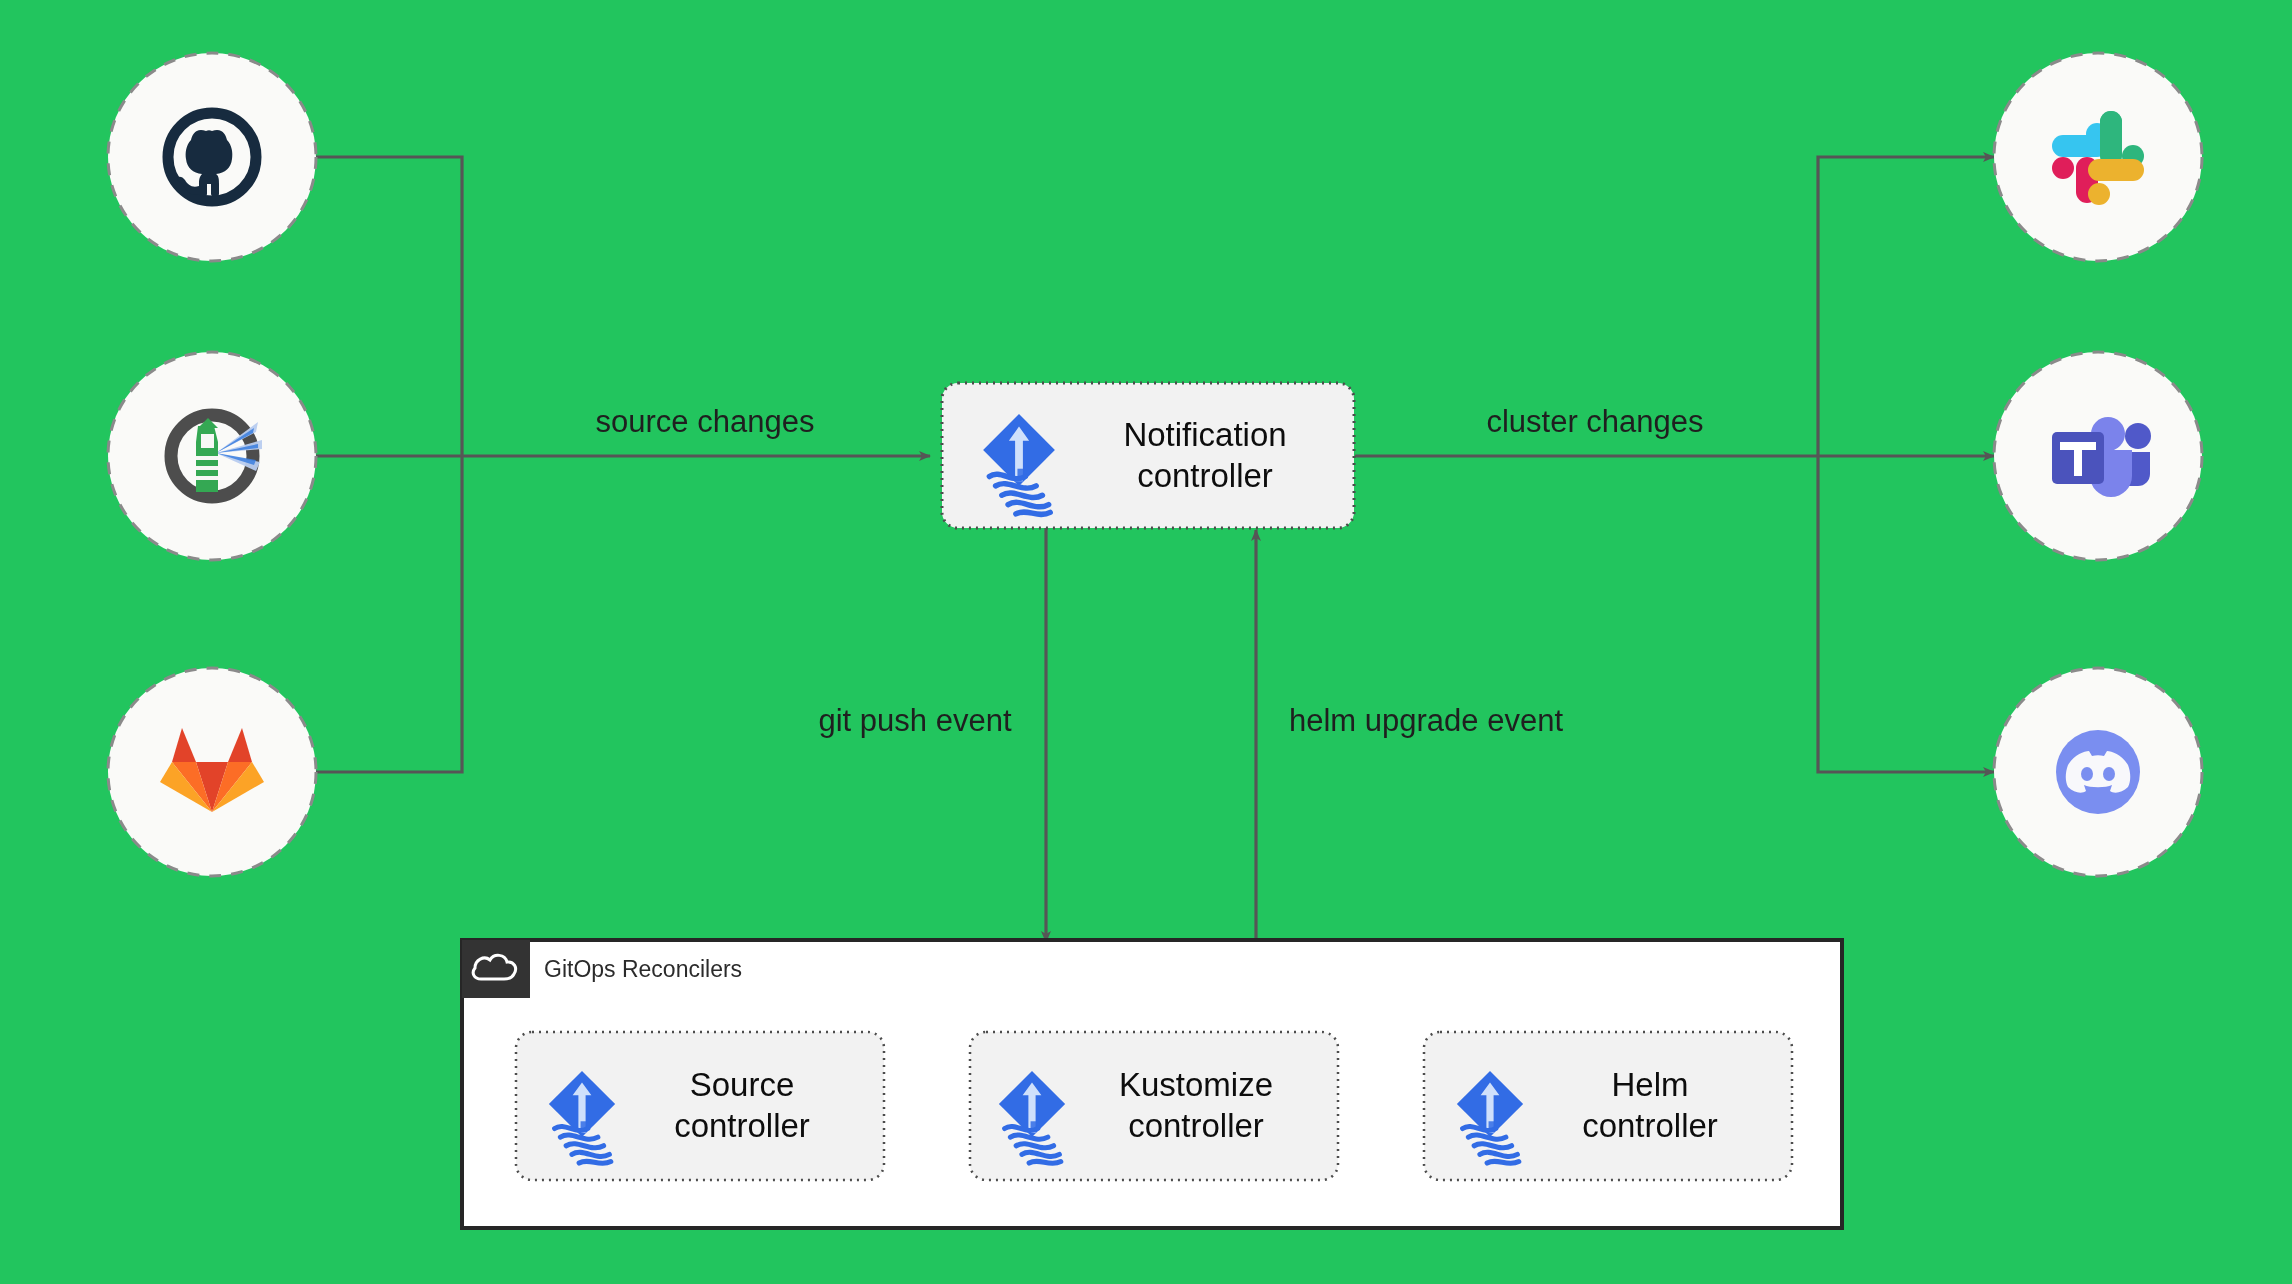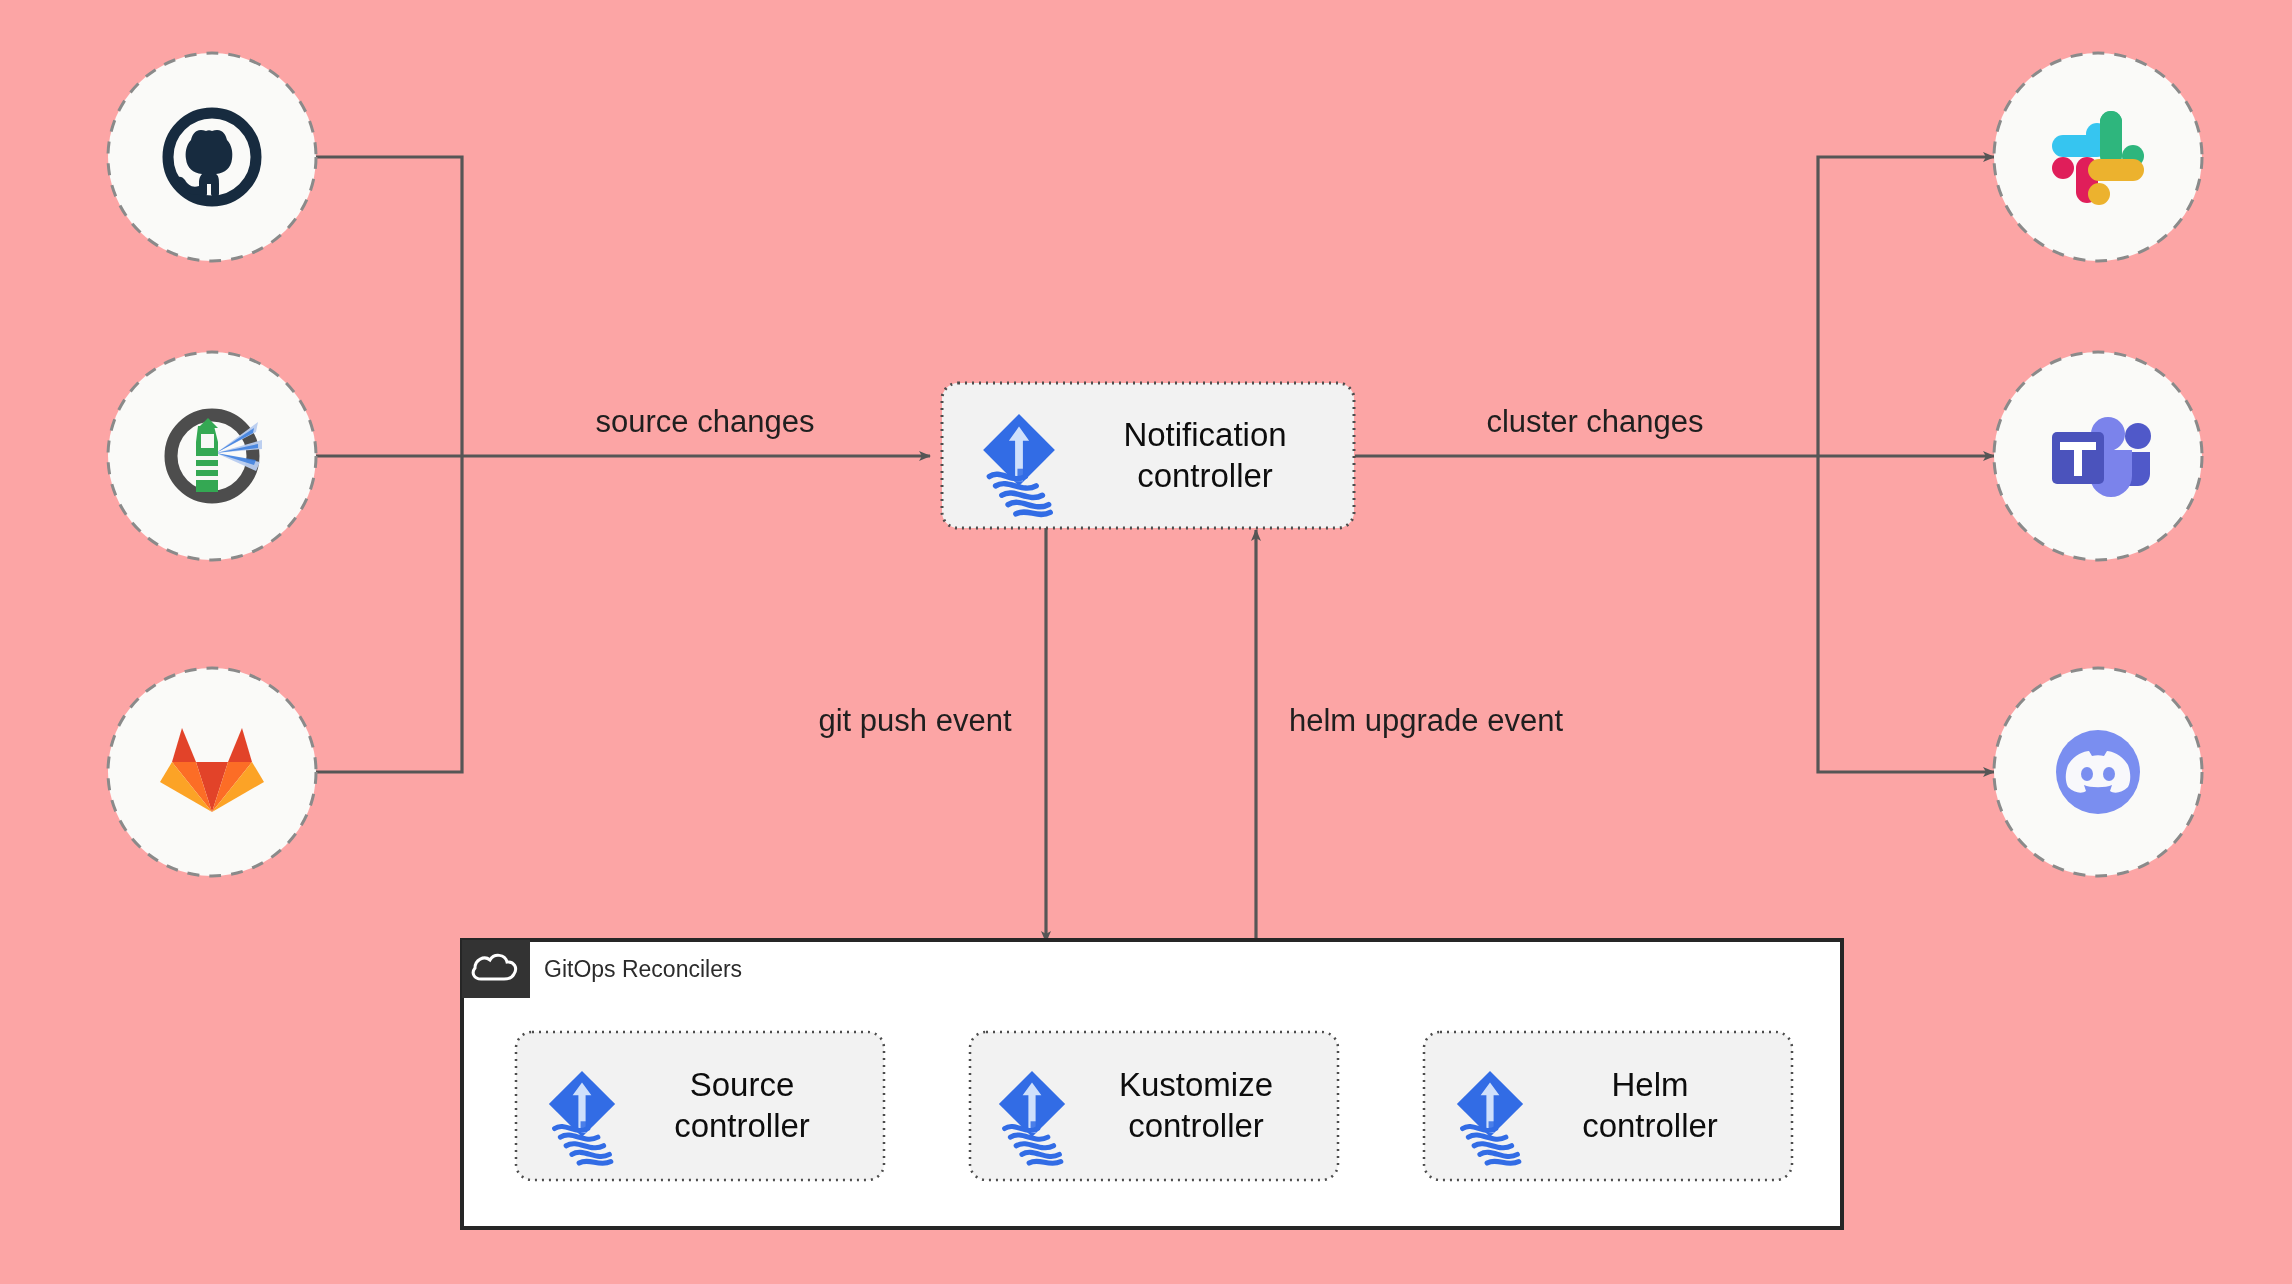--- a/index.html
+++ b/index.html
@@ -1,17 +1,17 @@
 <!DOCTYPE html>
 <html><head>
 <meta charset="utf-8">
 <style>
   html,body{margin:0;padding:0;background:#ffffff;}
   body{width:2292px;height:1284px;font-family:"Liberation Sans",sans-serif;overflow:hidden;}
-  #stage{position:relative;width:2292px;height:1284px;background:#fca5a5;}
+  #stage{position:relative;width:2292px;height:1284px;background:#22c55e;}
   svg#diagram{position:absolute;left:0;top:0;width:2292px;height:1284px;display:block;}
   .edge-label{font-family:"Liberation Sans",sans-serif;font-size:31px;fill:#1f1f1f;}
   .node-label{font-family:"Liberation Sans",sans-serif;font-size:33px;fill:#0d0d0d;}
   .group-title{font-family:"Liberation Sans",sans-serif;font-size:23px;fill:#2b2b2b;}
 </style>
 </head>
 <body>
 
 <div id="stage">
   <svg id="diagram" viewBox="0 0 2292 1284">

